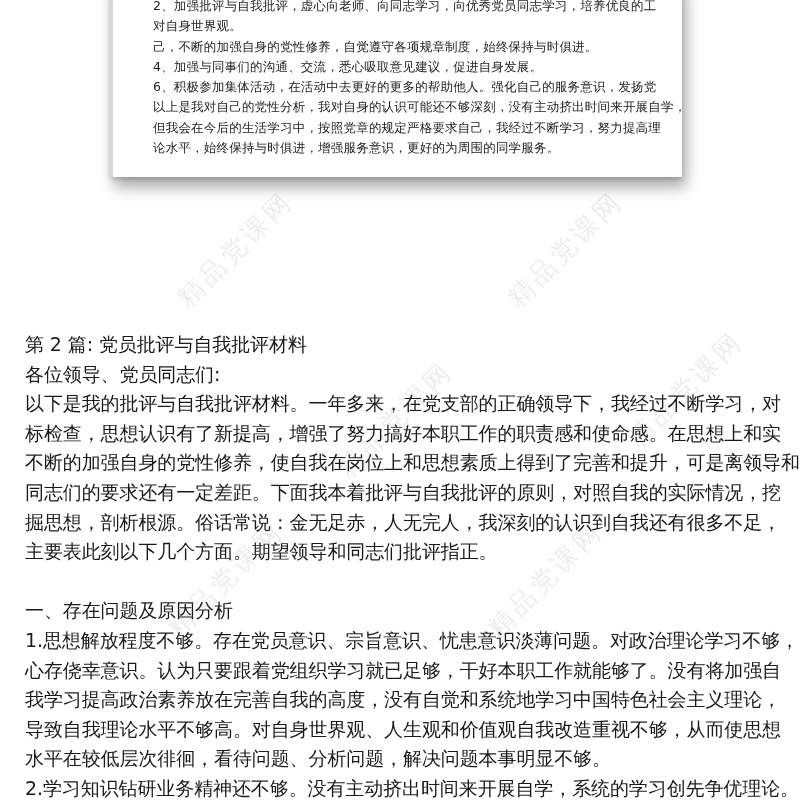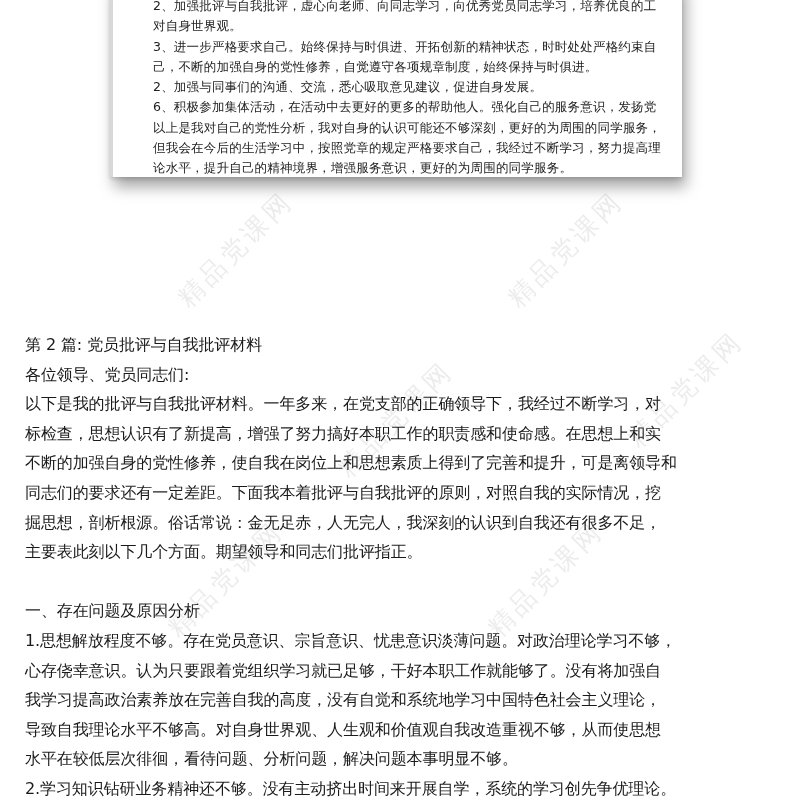--- a/index.html
+++ b/index.html
@@ -18,21 +18,21 @@
     padding: 16px 0 0 40px;
   }
   .card-line {
     font-size: 12.5px; line-height: 20.3px; color: #222;
     white-space: nowrap; letter-spacing: 0.2px;
   }
   .doc {
     position: absolute; left: 25px; top: 330px; width: 760px;
   }
   .doc-line {
-    font-size: 16px; line-height: 29.6px; color: #1a1a1a;
+    font-size: 19px; line-height: 29.6px; color: #1a1a1a;
     white-space: nowrap; letter-spacing: -0.1px;
   }
   .blank { height: 29.6px; }
   .wm {
     position: absolute; font-size: 26px; color: rgba(150,150,150,0.18);
     transform: rotate(-45deg); transform-origin: left top;
     white-space: nowrap; pointer-events: none; letter-spacing: 4px;
   }
 </style>
 </head>
@@ -41,27 +41,26 @@
 <div class="wm" style="left:170px; top:290px;">精品党课网</div>
 <div class="wm" style="left:500px; top:290px;">精品党课网</div>
 <div class="wm" style="left:330px; top:460px;">精品党课网</div>
 <div class="wm" style="left:160px; top:620px;">精品党课网</div>
 <div class="wm" style="left:480px; top:620px;">精品党课网</div>
 <div class="wm" style="left:620px; top:430px;">精品党课网</div>
 
 <div class="card">
   <div class="card-line">2、加强批评与自我批评，虚心向老师、向同志学习，向优秀党员同志学习，培养优良的工</div>
   <div class="card-line">对自身世界观。</div>
-  <div class="card-line">3、进一步严格要求自己。始终保持与时俱进、开拓创新的精神状态，时时处处严格约束自</div>
   <div class="card-line">己，不断的加强自身的党性修养，自觉遵守各项规章制度，始终保持与时俱进。</div>
-  <div class="card-line">2、加强与同事们的沟通、交流，悉心吸取意见建议，促进自身发展。</div>
+  <div class="card-line">4、加强与同事们的沟通、交流，悉心吸取意见建议，促进自身发展。</div>
   <div class="card-line">6、积极参加集体活动，在活动中去更好的更多的帮助他人。强化自己的服务意识，发扬党</div>
-  <div class="card-line">以上是我对自己的党性分析，我对自身的认识可能还不够深刻，更好的为周围的同学服务，</div>
+  <div class="card-line">以上是我对自己的党性分析，我对自身的认识可能还不够深刻，没有主动挤出时间来开展自学，</div>
   <div class="card-line">但我会在今后的生活学习中，按照党章的规定严格要求自己，我经过不断学习，努力提高理</div>
-  <div class="card-line">论水平，提升自己的精神境界，增强服务意识，更好的为周围的同学服务。</div>
+  <div class="card-line">论水平，始终保持与时俱进，增强服务意识，更好的为周围的同学服务。</div>
 </div>
 
 <div class="doc">
   <div class="doc-line">第 2 篇: 党员批评与自我批评材料</div>
   <div class="doc-line">各位领导、党员同志们:</div>
   <div class="doc-line">以下是我的批评与自我批评材料。一年多来，在党支部的正确领导下，我经过不断学习，对</div>
   <div class="doc-line">标检查，思想认识有了新提高，增强了努力搞好本职工作的职责感和使命感。在思想上和实</div>
   <div class="doc-line">不断的加强自身的党性修养，使自我在岗位上和思想素质上得到了完善和提升，可是离领导和</div>
   <div class="doc-line">同志们的要求还有一定差距。下面我本着批评与自我批评的原则，对照自我的实际情况，挖</div>
   <div class="doc-line">掘思想，剖析根源。俗话常说：金无足赤，人无完人，我深刻的认识到自我还有很多不足，</div>

